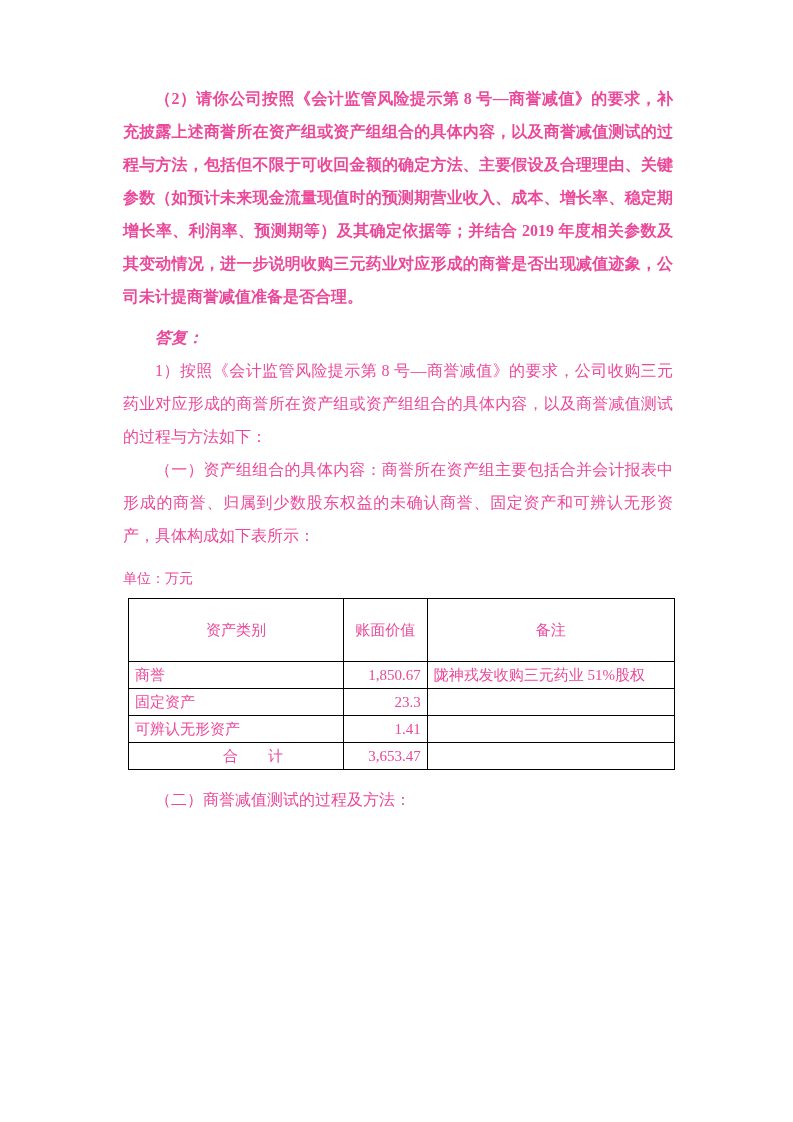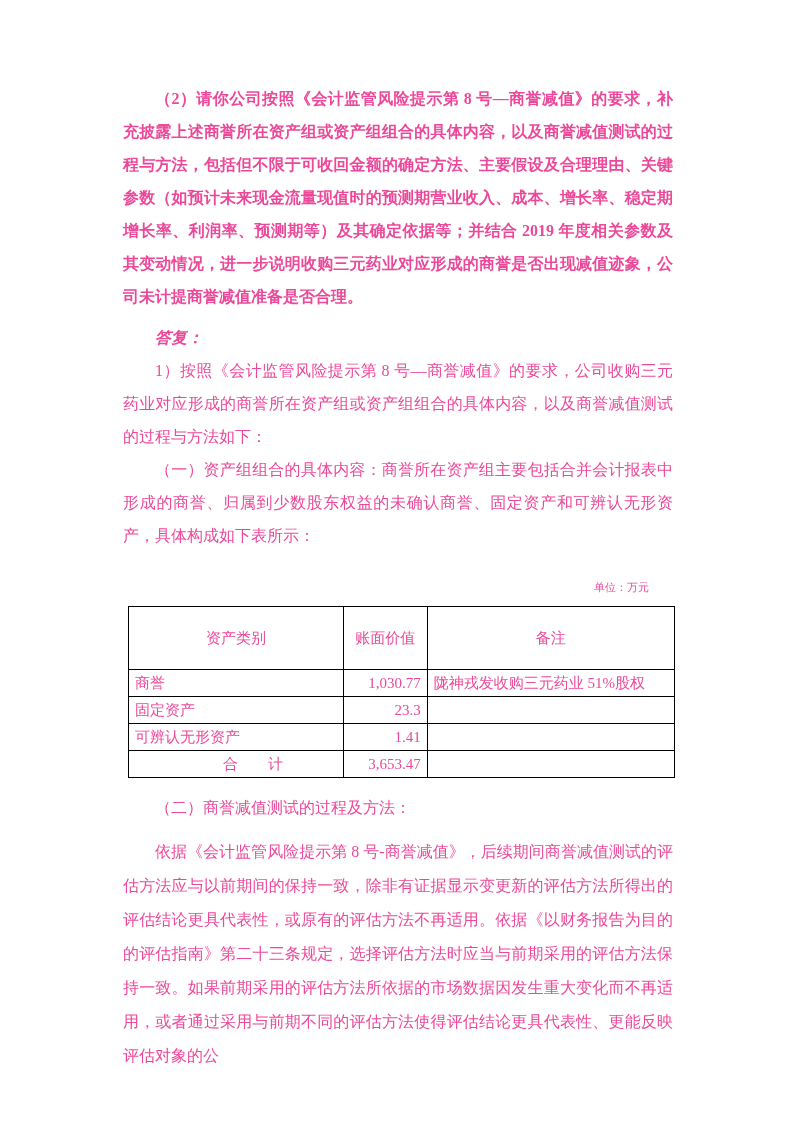--- a/index.html
+++ b/index.html
@@ -23,25 +23,25 @@
     margin: 0;
     line-height: 33px;
     text-align: justify;
     text-indent: 2em;
     word-break: break-all;
   }
   .bold { font-weight: bold; }
   .bold-italic { font-weight: bold; font-style: italic; }
   .reply { margin-top: 8px; }
   .unit-label {
-    margin-top: 24px;
+    margin-top: 16px;
     margin-bottom: 8px;
     padding-right: 24px;
-    text-align: right;
-    font-size: 11px;
+    text-align: left;
+    font-size: 14px;
     line-height: 22px;
   }
   table.asset-table {
     border-collapse: collapse;
     width: 547px;
     margin-left: 5px;
     font-size: 15px;
     table-layout: fixed;
   }
   table.asset-table th,
@@ -91,21 +91,21 @@
     <thead>
       <tr>
         <th>资产类别</th>
         <th>账面价值</th>
         <th>备注</th>
       </tr>
     </thead>
     <tbody>
       <tr>
         <td class="cat">商誉</td>
-        <td class="val">1,030.77</td>
+        <td class="val">1,850.67</td>
         <td class="note">陇神戎发收购三元药业 51%股权</td>
       </tr>
       <tr>
         <td class="cat">固定资产</td>
         <td class="val">23.3</td>
         <td class="note"></td>
       </tr>
       <tr>
         <td class="cat">可辨认无形资产</td>
         <td class="val">1.41</td>
@@ -114,15 +114,14 @@
       <tr>
         <td class="cat center">合　　计</td>
         <td class="val">3,653.47</td>
         <td class="note"></td>
       </tr>
     </tbody>
   </table>
 
   <p class="para section-two">（二）商誉减值测试的过程及方法：</p>
 
-  <p class="para method">依据《会计监管风险提示第 8 号-商誉减值》，后续期间商誉减值测试的评估方法应与以前期间的保持一致，除非有证据显示变更新的评估方法所得出的评估结论更具代表性，或原有的评估方法不再适用。依据《以财务报告为目的的评估指南》第二十三条规定，选择评估方法时应当与前期采用的评估方法保持一致。如果前期采用的评估方法所依据的市场数据因发生重大变化而不再适用，或者通过采用与前期不同的评估方法使得评估结论更具代表性、更能反映评估对象的公</p>
 
 </div>
 
 </body></html>

